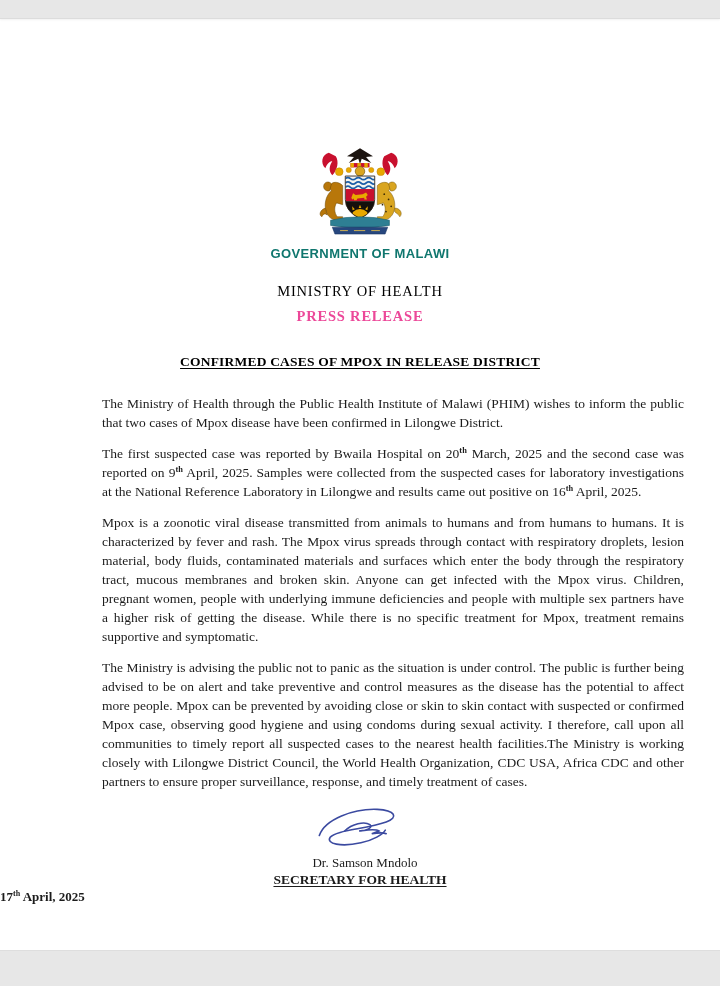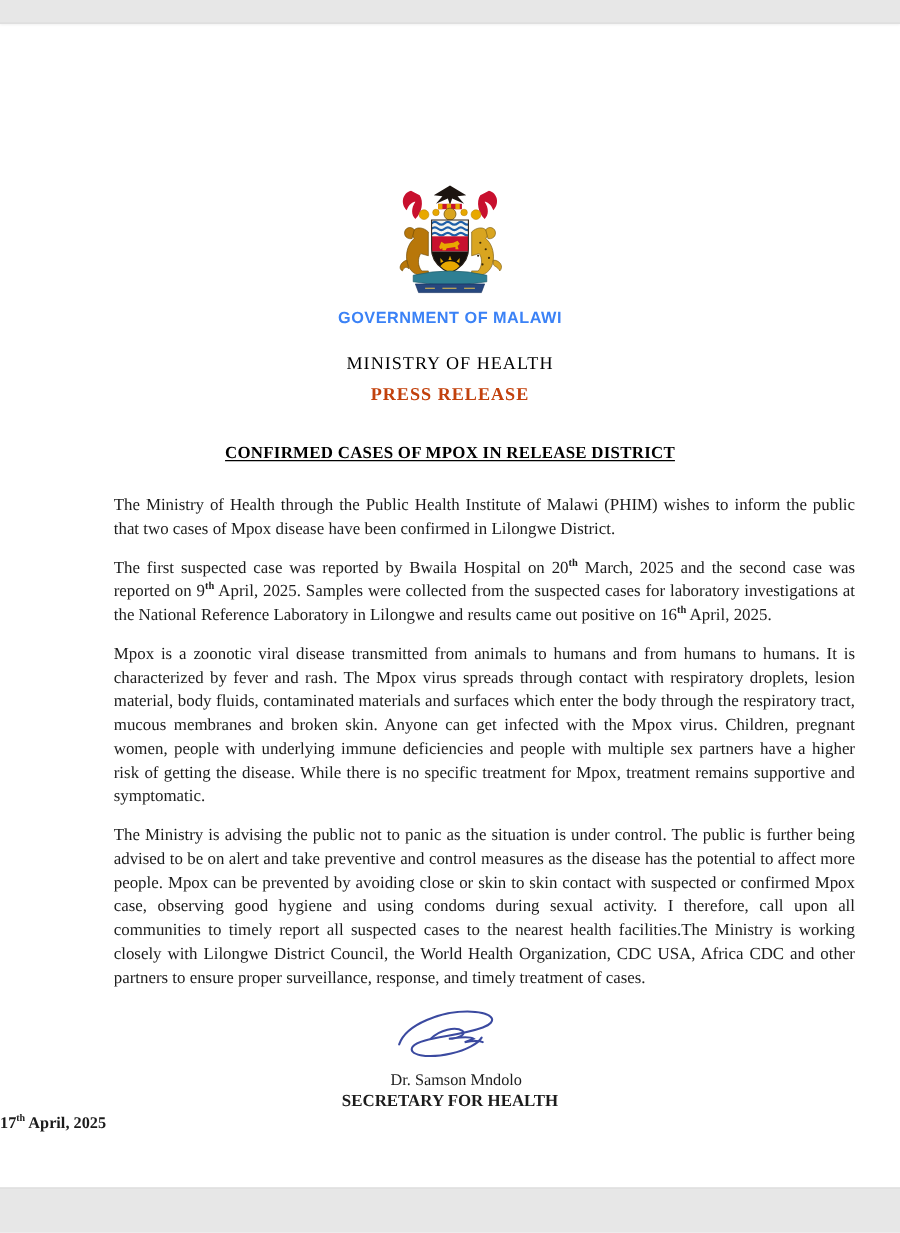--- a/index.html
+++ b/index.html
@@ -17,50 +17,50 @@
   .page {
     position: absolute; top: 18px; left: 0;
     width: 720px; height: 932px;
     background: #ffffff;
     z-index: 1;
   }
   .emblem-wrap { margin: 126px auto 5px auto; width: 104px; height: 97px; }
   .gov-label {
     font-family: "Liberation Sans", "DejaVu Sans", sans-serif;
     font-weight: bold; font-size: 13px; letter-spacing: 0.4px;
-    text-align: center; color: #3b82f6;
+    text-align: center; color: #0f766e;
   }
   .ministry-title {
     margin-top: 22px; text-align: center;
     font-weight: normal; font-size: 14.5px; letter-spacing: 0.8px; color: #000;
   }
   .press-release {
     margin-top: 8px; text-align: center;
-    font-weight: bold; font-size: 14.5px; letter-spacing: 0.8px; color: #c2410c;
+    font-weight: bold; font-size: 14.5px; letter-spacing: 0.8px; color: #ec4899;
   }
   .headline {
     margin-top: 29px; text-align: center;
     font-weight: bold; font-size: 13.5px;
     text-decoration: underline; text-underline-offset: 2px;
     letter-spacing: 0.2px; color: #000;
   }
   .body-text {
     margin: 24px auto 0 86px;
     width: 598px;
     font-size: 13.5px;
     line-height: 19px;
     text-align: justify;
   }
-  .body-text p { margin: 0 0 12px 5px; }
+  .body-text p { margin: 0 0 12px 16px; }
   sup { font-size: 0.62em; vertical-align: super; line-height: 0; font-weight: bold; }
   .signature-wrap { text-align: center; margin-top: 2px; }
   .sig-name { text-align: center; font-size: 13px; margin-top: 1px; margin-left: 10px; }
   .sig-title {
     text-align: center; font-size: 13.5px; font-weight: bold;
-    text-underline-offset: 2px; margin-top: 1px;
+    text-decoration: underline; text-underline-offset: 2px; margin-top: 1px;
   }
   .sig-date { text-align: left; font-size: 13px; font-weight: bold; margin-top: 1px; }
 </style>
 </head>
 <body>
 
 <div class="band top"></div>
 
 <div class="page">
 

